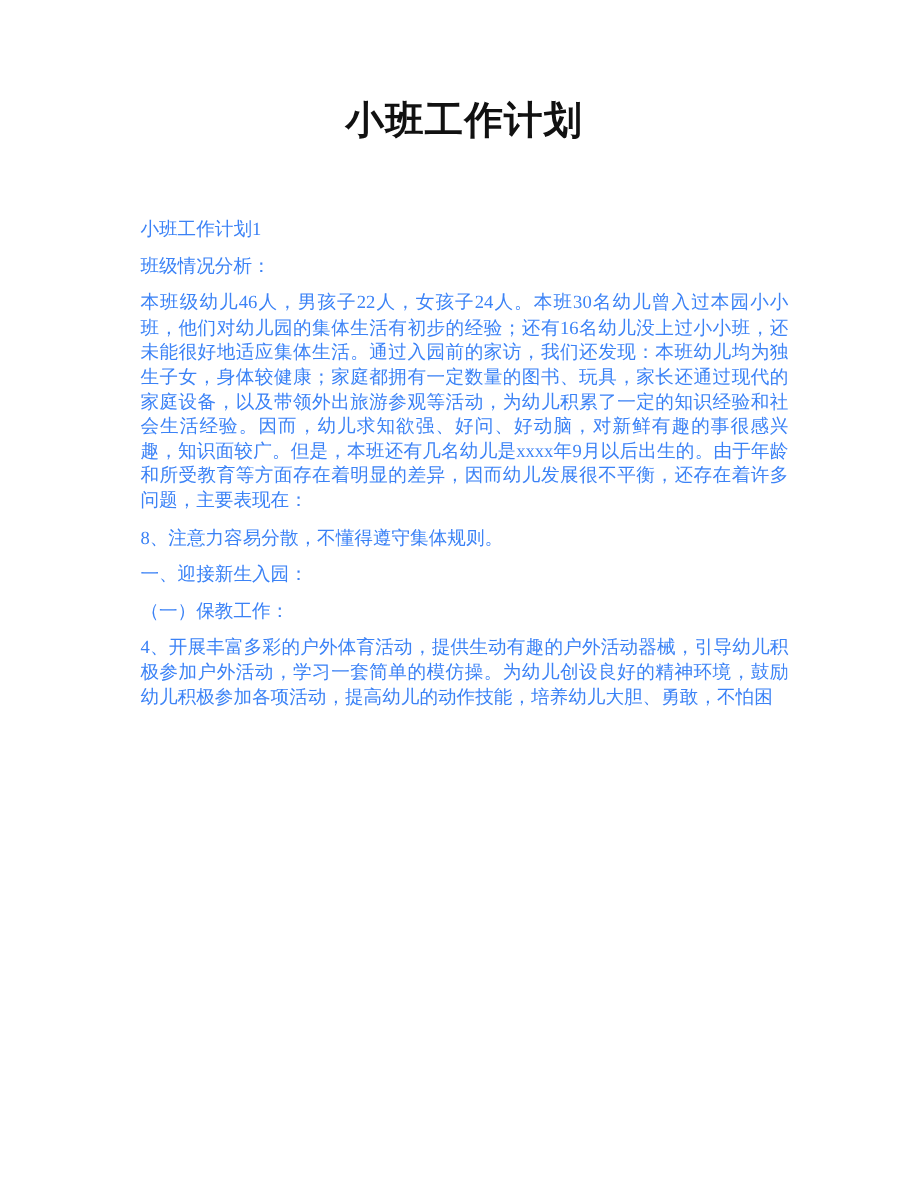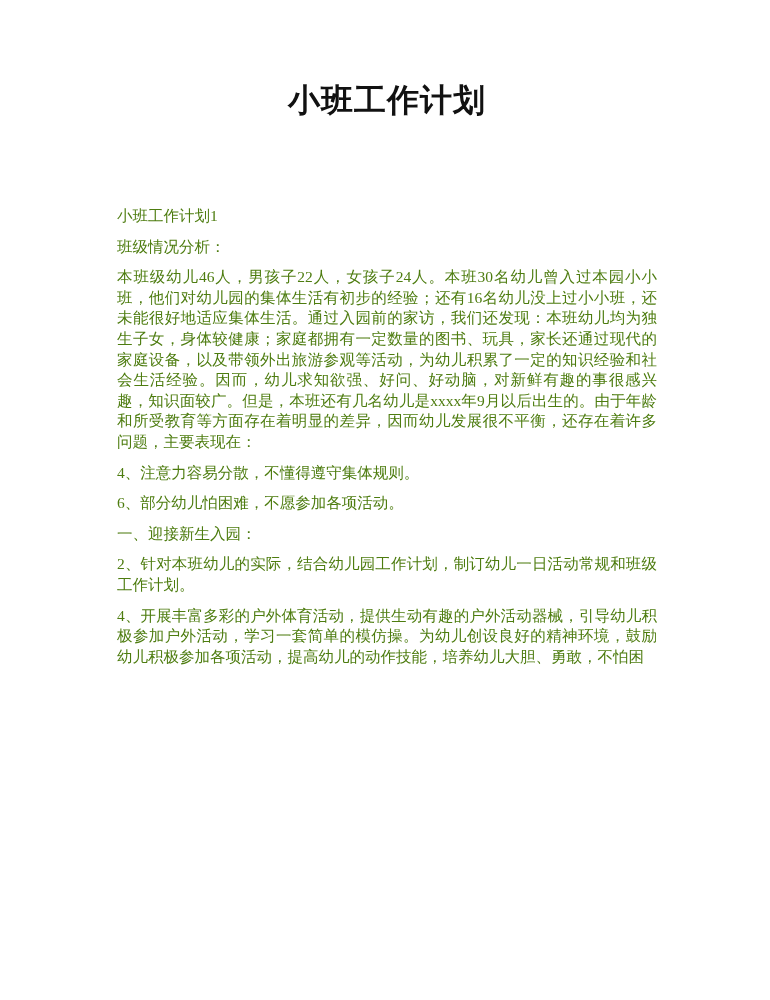--- a/index.html
+++ b/index.html
@@ -19,41 +19,40 @@
     width: 770px;
     height: 1000px;
     padding: 80px 113px 0 117px;
     background: #ffffff;
   }
   .doc-title {
     font-size: 32px;
     font-weight: bold;
     text-align: center;
     line-height: 40px;
-    margin: 0 0 86px 0;
+    margin: 0 0 62px 0;
     letter-spacing: 1px;
     color: #111111;
   }
   .para {
     font-size: 15.5px;
     line-height: 20.6px;
     margin: 0 0 10px 0;
     text-align: justify;
     text-justify: inter-character;
     word-break: break-all;
-    color: #4d7c0f;
+    color: #3b82f6;
   }
 </style>
 </head>
 <body>
 
 <div class="page">
   <h1 class="doc-title">小班工作计划</h1>
 
   <p class="para">小班工作计划1</p>
   <p class="para">班级情况分析：</p>
   <p class="para">本班级幼儿46人，男孩子22人，女孩子24人。本班30名幼儿曾入过本园小小班，他们对幼儿园的集体生活有初步的经验；还有16名幼儿没上过小小班，还未能很好地适应集体生活。通过入园前的家访，我们还发现：本班幼儿均为独生子女，身体较健康；家庭都拥有一定数量的图书、玩具，家长还通过现代的家庭设备，以及带领外出旅游参观等活动，为幼儿积累了一定的知识经验和社会生活经验。因而，幼儿求知欲强、好问、好动脑，对新鲜有趣的事很感兴趣，知识面较广。但是，本班还有几名幼儿是xxxx年9月以后出生的。由于年龄和所受教育等方面存在着明显的差异，因而幼儿发展很不平衡，还存在着许多问题，主要表现在：</p>
-  <p class="para">4、注意力容易分散，不懂得遵守集体规则。</p>
-  <p class="para">6、部分幼儿怕困难，不愿参加各项活动。</p>
+  <p class="para">8、注意力容易分散，不懂得遵守集体规则。</p>
   <p class="para">一、迎接新生入园：</p>
-  <p class="para">2、针对本班幼儿的实际，结合幼儿园工作计划，制订幼儿一日活动常规和班级工作计划。</p>
+  <p class="para">（一）保教工作：</p>
   <p class="para">4、开展丰富多彩的户外体育活动，提供生动有趣的户外活动器械，引导幼儿积极参加户外活动，学习一套简单的模仿操。为幼儿创设良好的精神环境，鼓励幼儿积极参加各项活动，提高幼儿的动作技能，培养幼儿大胆、勇敢，不怕困</p>
 </div>
 
 </body></html>

